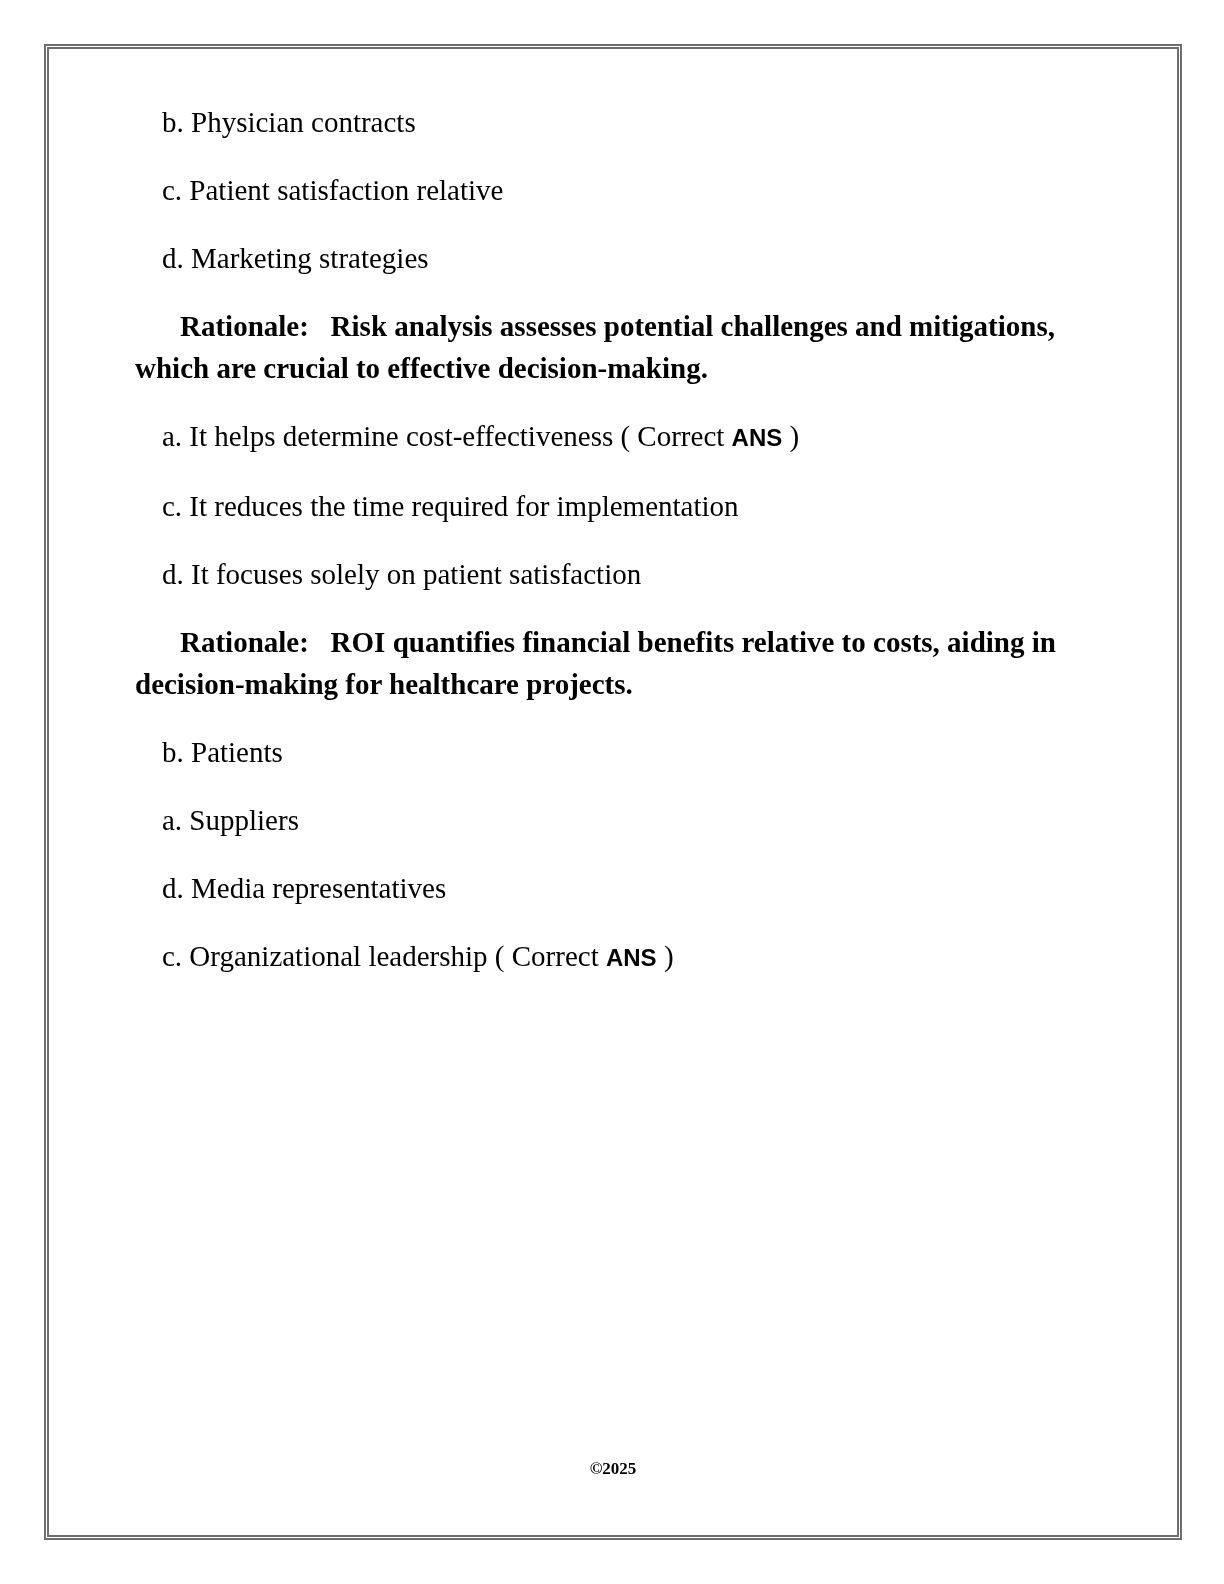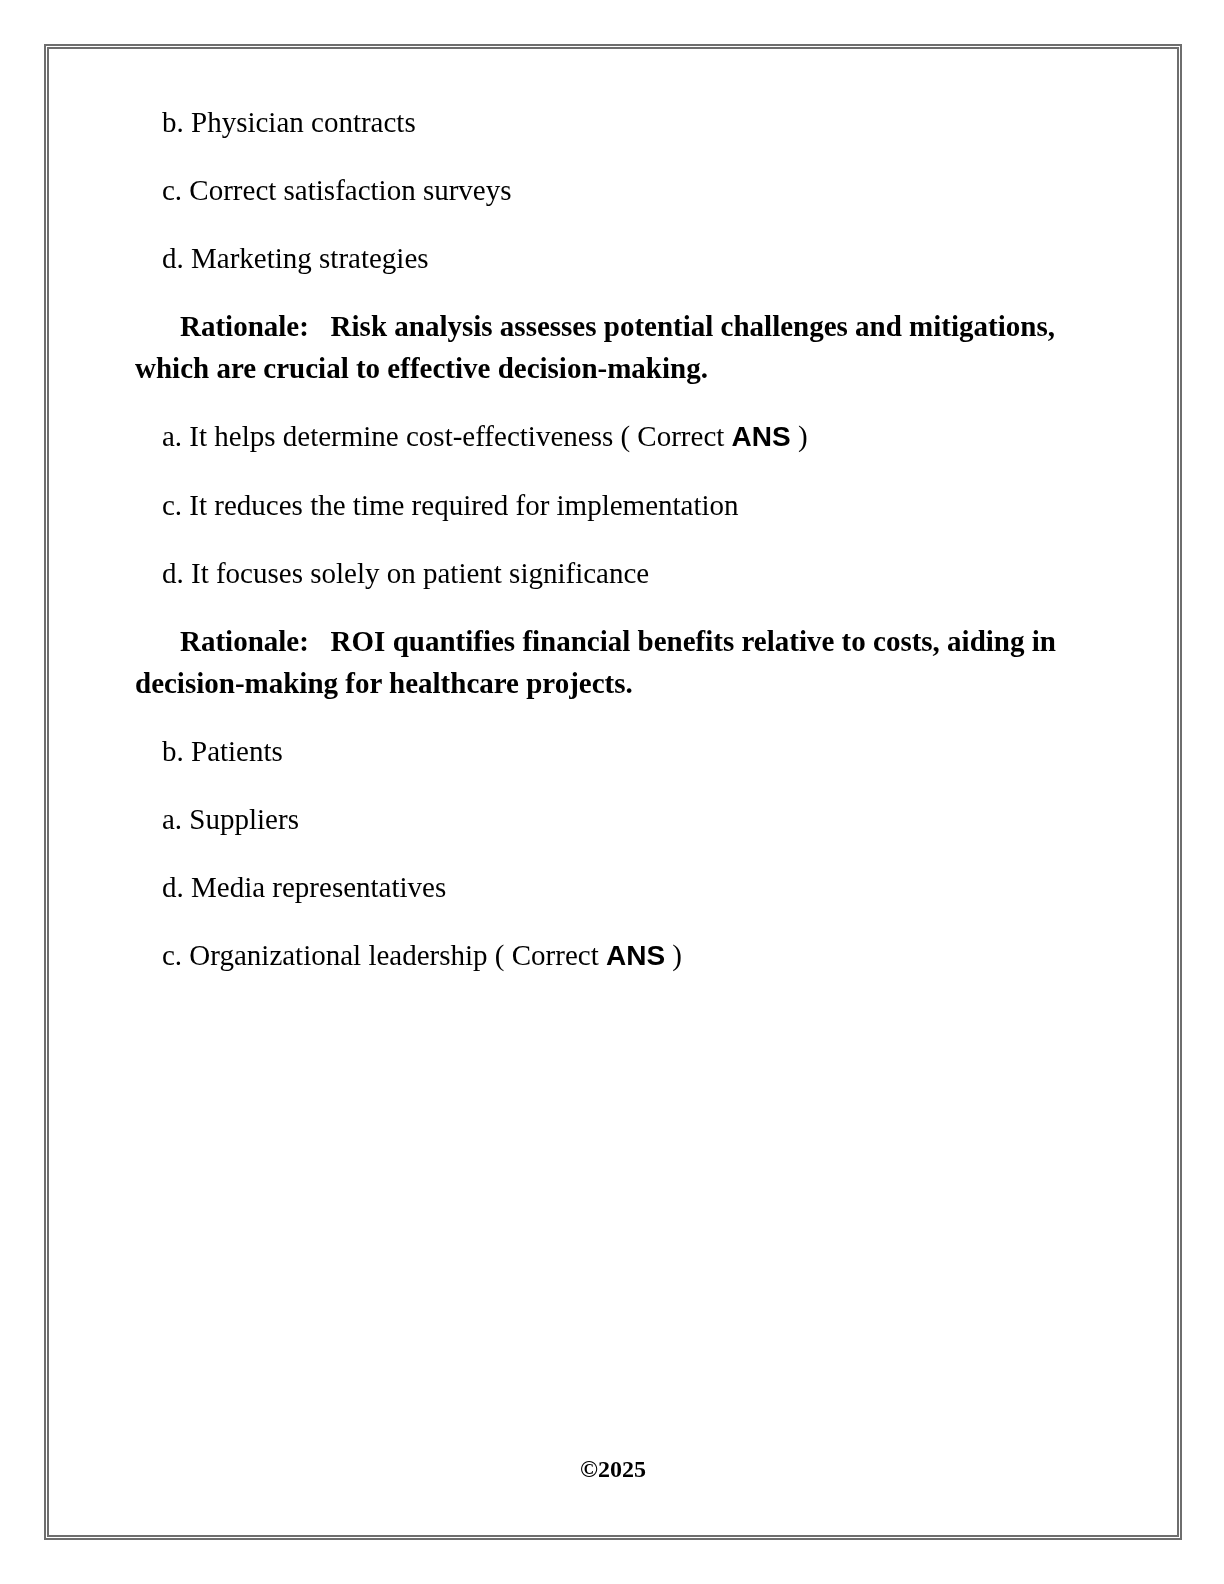--- a/index.html
+++ b/index.html
@@ -38,51 +38,51 @@
   .rationale {
     text-indent: 45px;
     font-weight: bold;
   }
   .question {
     margin-top: 78px;
   }
   .ans {
     font-family: "Liberation Sans", sans-serif;
     font-weight: 700;
-    font-size: 28px;
+    font-size: 24px;
   }
   .footer {
     position: absolute;
     left: 0;
     right: 0;
     bottom: 54px;
     text-align: center;
-    font-size: 24px;
+    font-size: 17px;
     line-height: 24px;
     font-weight: 700;
     margin: 0;
     font-family: Liberation Serif, serif;
   }
 </style>
 </head>
 <body>
 
 <div class="page">
   <div class="page-border">
 
     <p class="option">b. Physician contracts</p>
-    <p class="option">c. Correct satisfaction surveys</p>
+    <p class="option">c. Patient satisfaction relative</p>
     <p class="option">d. Marketing strategies</p>
 
     <p class="rationale">Rationale:&nbsp;&nbsp; Risk analysis assesses potential challenges and mitigations, which are crucial to effective decision-making.</p>
 
 
     <p class="option"><span>a. It helps determine cost-effectiveness ( Correct </span><span class="ans">ANS</span><span> )</span></p>
     <p class="option">c. It reduces the time required for implementation</p>
-    <p class="option">d. It focuses solely on patient significance</p>
+    <p class="option">d. It focuses solely on patient satisfaction</p>
 
     <p class="rationale">Rationale:&nbsp;&nbsp; ROI quantifies financial benefits relative to costs, aiding in decision-making for healthcare projects.</p>
 
 
     <p class="option">b. Patients</p>
     <p class="option">a. Suppliers</p>
     <p class="option">d. Media representatives</p>
     <p class="option"><span>c. Organizational leadership ( Correct </span><span class="ans">ANS</span><span> )</span></p>
 
     <p class="footer">©2025</p>

